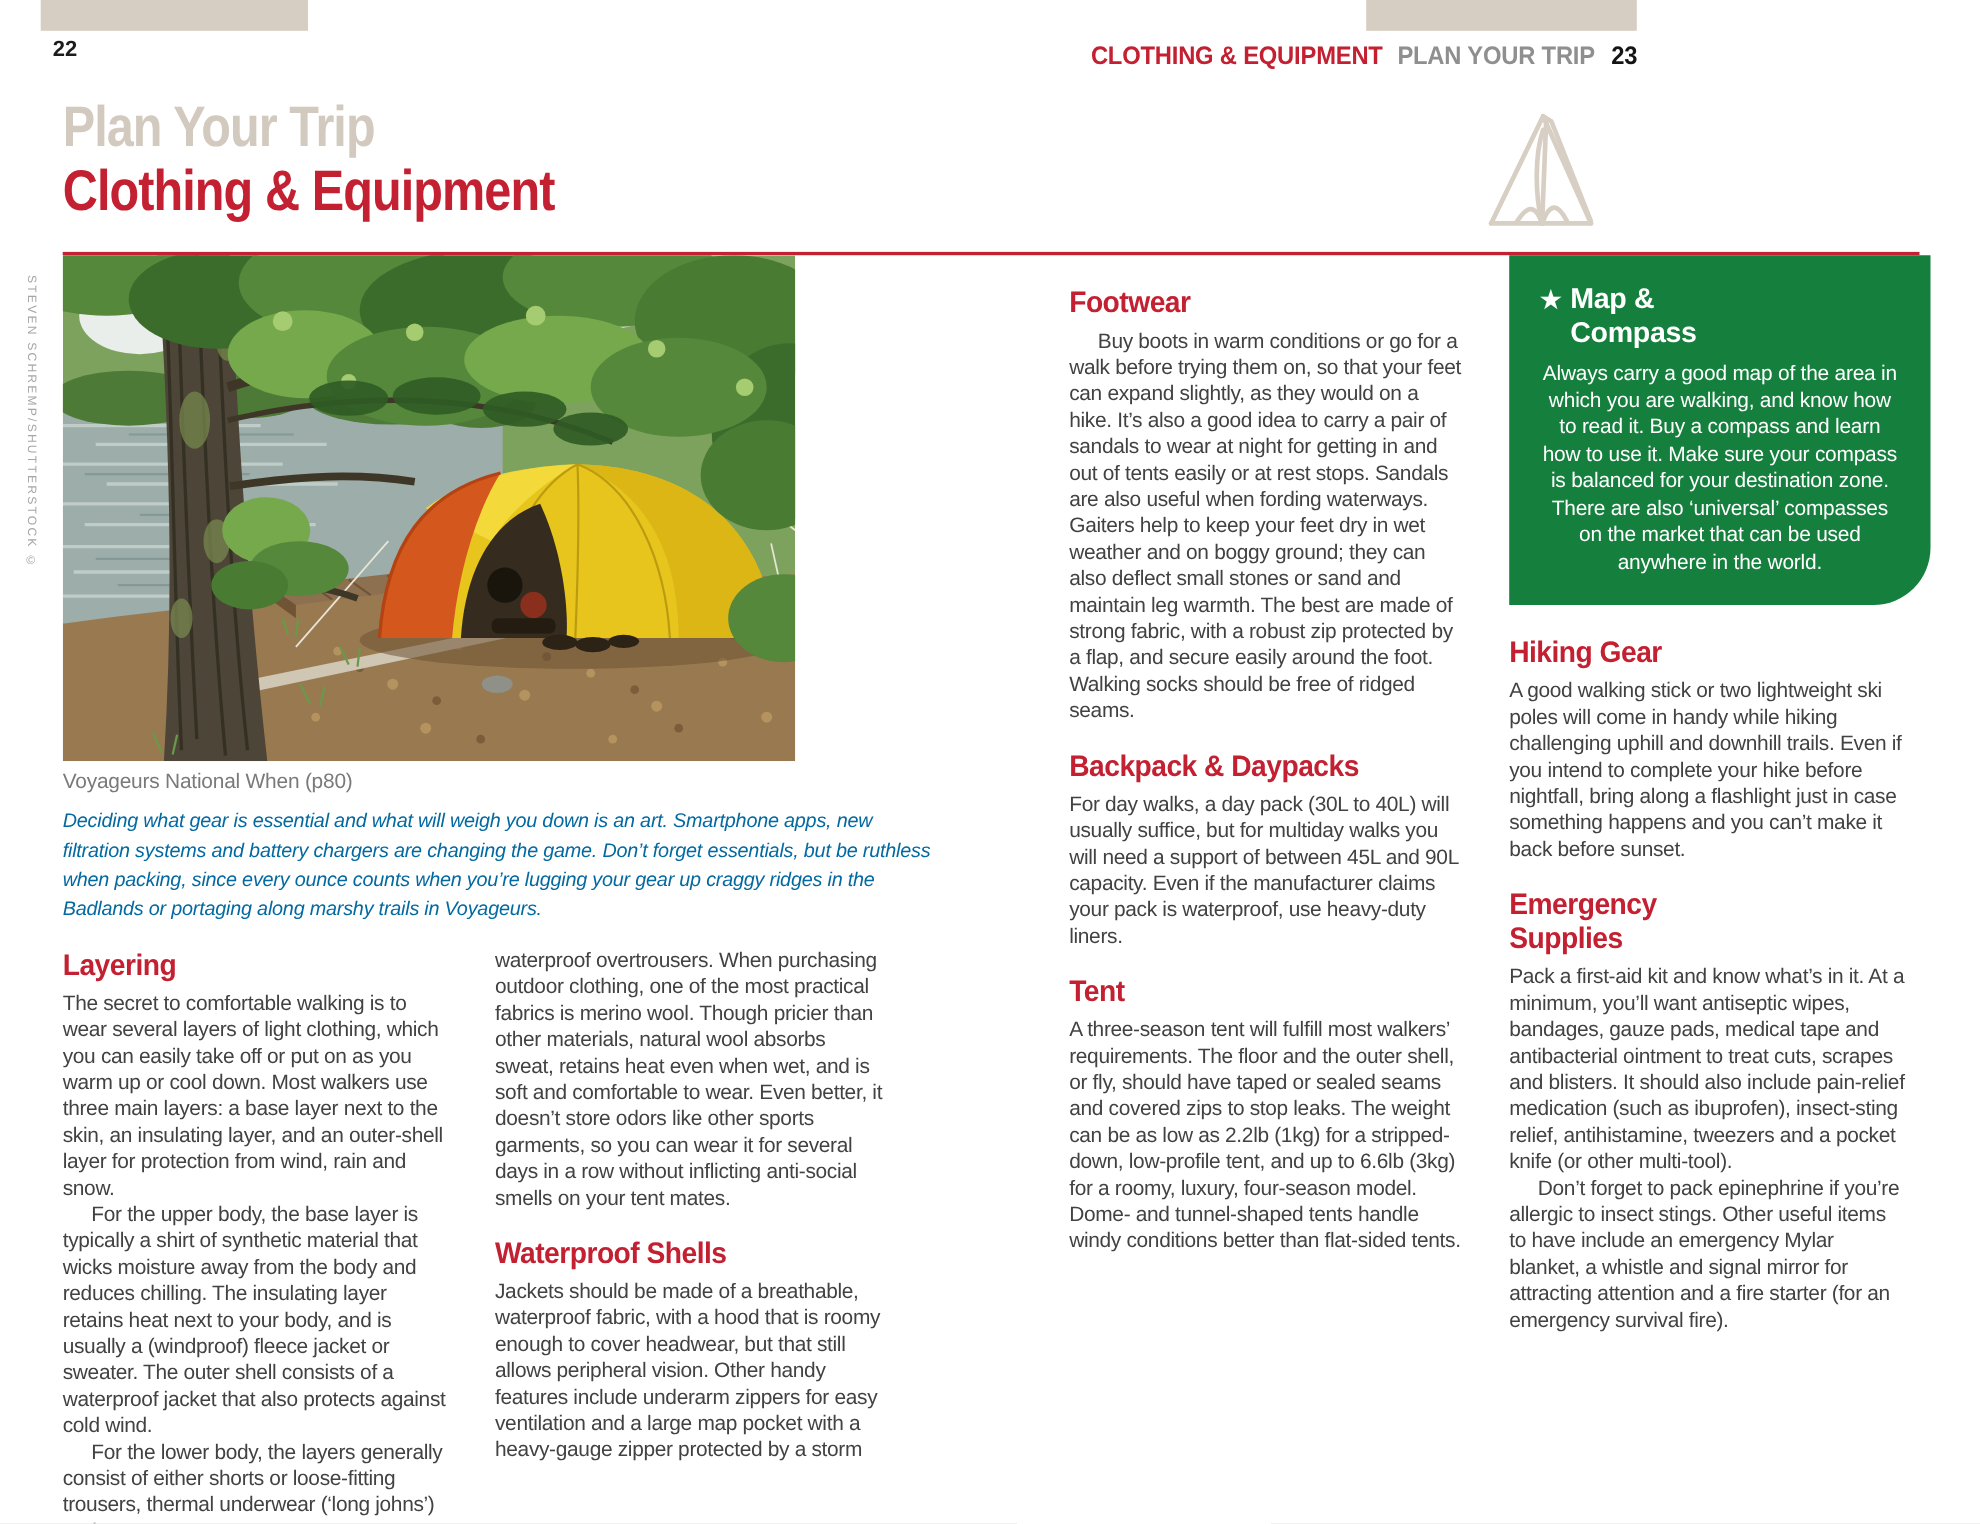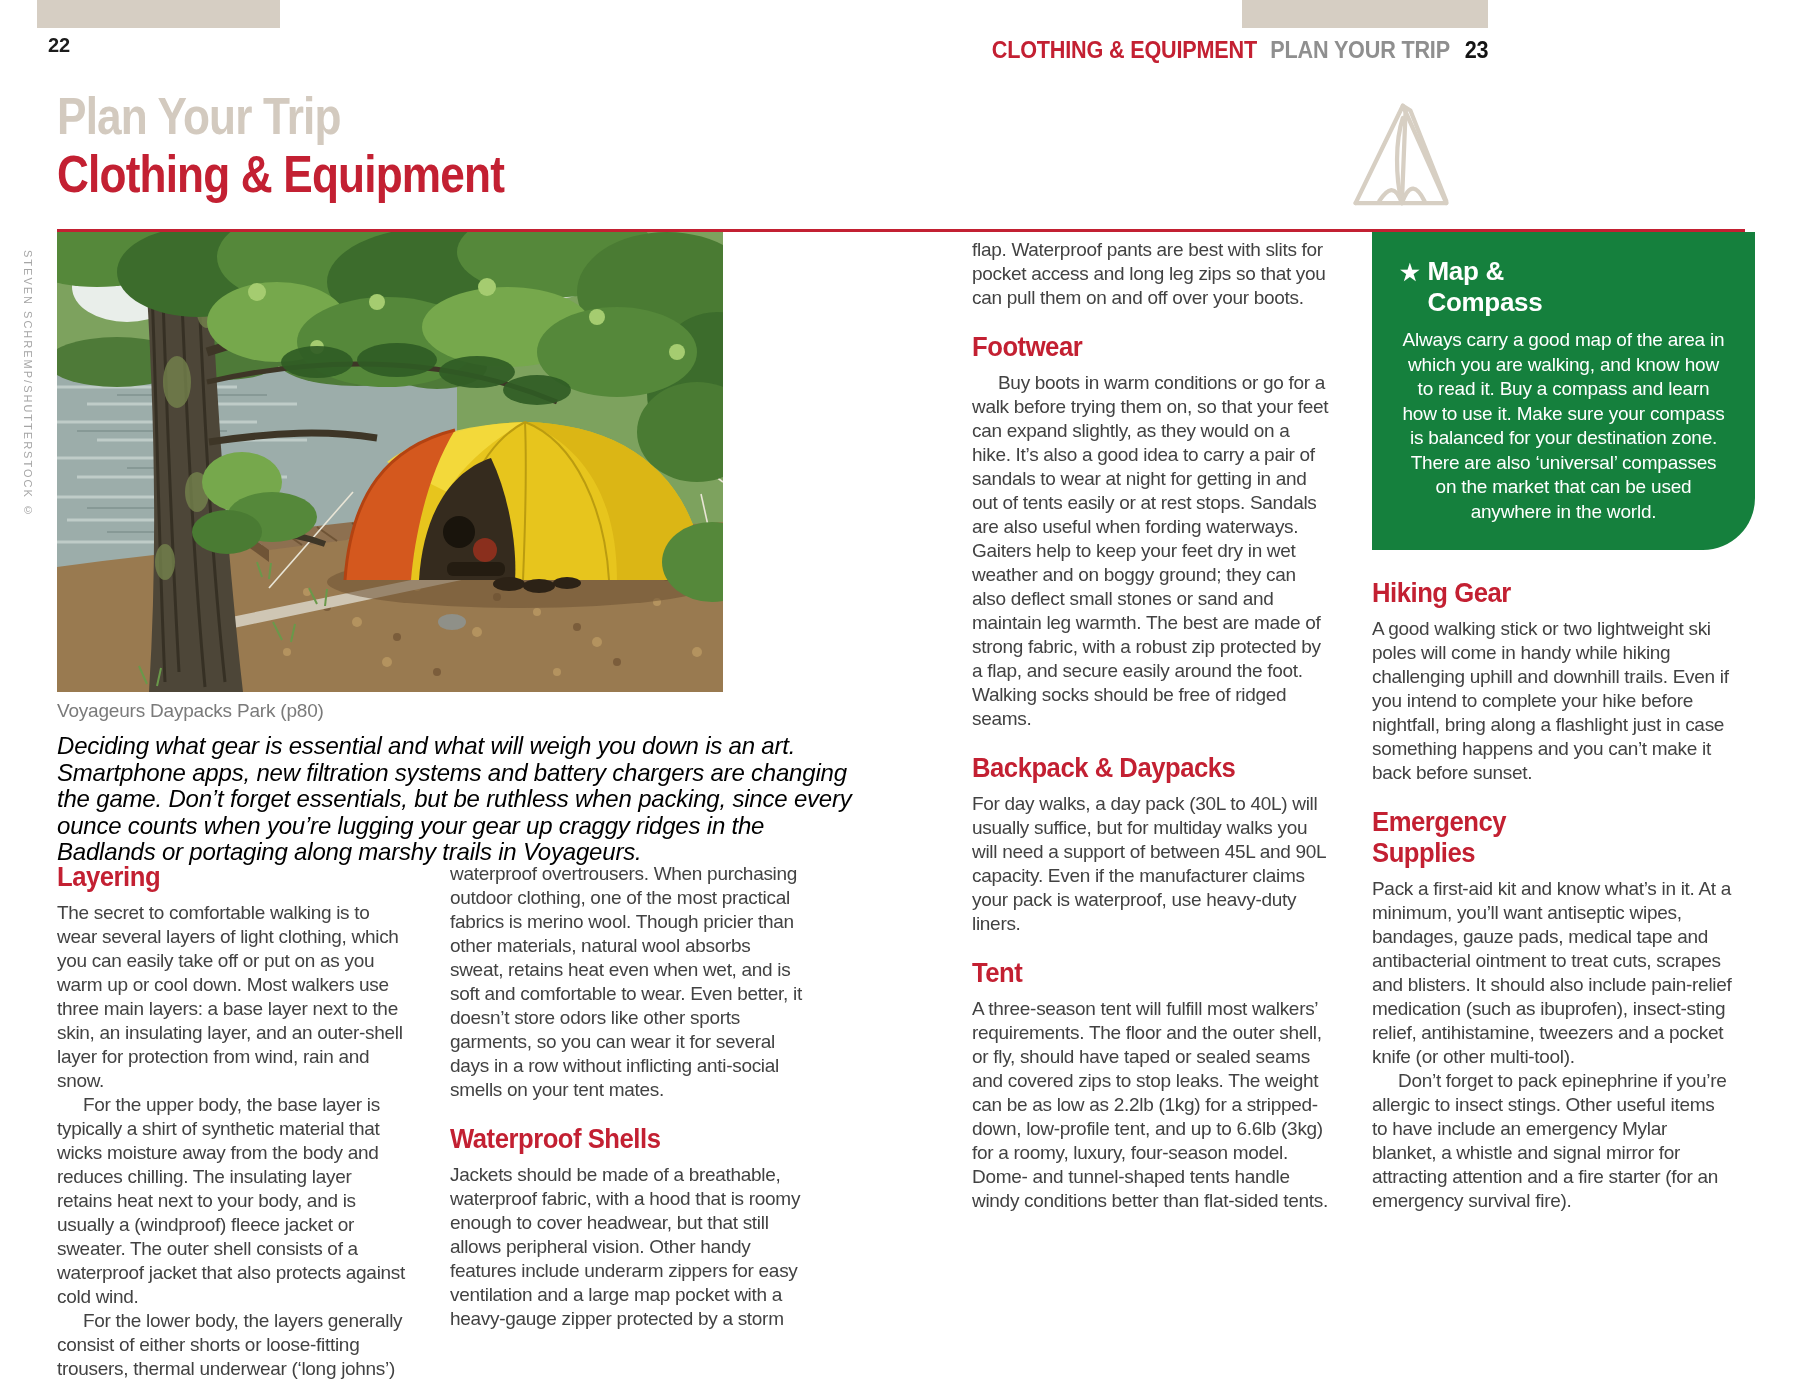--- a/index.html
+++ b/index.html
@@ -20,22 +20,22 @@
   .kicker{position:absolute;left:57px;top:86px;font-size:52px;font-weight:bold;color:#d3cabf;
     letter-spacing:-1px;transform:scaleX(.85);transform-origin:left top;white-space:nowrap;}
   .main-title{position:absolute;left:57px;top:144px;font-size:52px;font-weight:bold;color:#c32032;
     letter-spacing:-1px;transform:scaleX(.85);transform-origin:left top;white-space:nowrap;}
   .tent-icon{position:absolute;left:1348px;top:96px;}
   .rule{position:absolute;left:57px;top:229px;width:1688px;height:3px;background:#c32032;}
   .photo{position:absolute;left:57px;top:232px;width:666px;height:460px;overflow:hidden;}
   .credit{position:absolute;left:22px;top:250px;writing-mode:vertical-rl;font-size:11px;
     letter-spacing:2px;color:#a5a5a5;}
   .caption{position:absolute;left:57px;top:700px;font-size:19px;color:#7a7a7a;letter-spacing:-0.2px;}
-  .intro{position:absolute;left:57px;top:733px;width:800px;font-size:24px;font-style:italic;
-    color:#000000;line-height:26.5px;letter-spacing:-0.2px;}
+  .intro{position:absolute;left:57px;top:733px;width:800px;font-size:18px;font-style:italic;
+    color:#0369a1;line-height:26.5px;letter-spacing:-0.2px;}
   .col{position:absolute;font-size:19px;line-height:24px;letter-spacing:-0.3px;color:#424242;}
   .col p{margin:0;}
   .col p.ind{text-indent:26px;}
   .col-1{left:57px;top:862px;width:352px;}
   .col-2{left:450px;top:862px;width:352px;}
   .col-3{left:972px;top:238px;width:360px;}
   .col-4{left:1372px;top:232px;width:383px;}
   .col-4 p{width:362px;}
   .sec-h{font-size:27px;font-weight:bold;color:#c32032;letter-spacing:-0.5px;
     margin:22px 0 8px;line-height:31px;transform:scaleX(.95);transform-origin:left;}
@@ -229,39 +229,38 @@
           <line x1="268" y1="374" x2="270" y2="357"></line>
         <line x1="225" y1="408" x2="216" y2="390"></line>
           <line x1="234" y1="410" x2="238" y2="392"></line>
         <line x1="90" y1="452" x2="82" y2="434"></line>
           <line x1="100" y1="454" x2="104" y2="436"></line>
       </g>
     </svg>
   </div>
 
   <div class="credit">STEVEN SCHREMP/SHUTTERSTOCK ©</div>
-  <div class="caption">Voyageurs Daypacks Park (p80)</div>
+  <div class="caption">Voyageurs National When (p80)</div>
 
   <div class="intro">Deciding what gear is essential and what will weigh you down is an art. Smartphone apps, new filtration systems and battery chargers are changing the game. Don’t forget essentials, but be ruthless when packing, since every ounce counts when you’re lugging your gear up craggy ridges in the Badlands or portaging along marshy trails in Voyageurs.</div>
 
   <div class="col col-1">
     <div class="sec-h first">Layering</div>
     <p>The secret to comfortable walking is to wear several layers of light clothing, which you can easily take off or put on as you warm up or cool down. Most walkers use three main layers: a base layer next to the skin, an insulating layer, and an outer-shell layer for protection from wind, rain and snow.</p>
     <p class="ind">For the upper body, the base layer is typically a shirt of synthetic material that wicks moisture away from the body and reduces chilling. The insulating layer retains heat next to your body, and is usually a (windproof) fleece jacket or sweater. The outer shell consists of a waterproof jacket that also protects against cold wind.</p>
     <p class="ind">For the lower body, the layers generally consist of either shorts or loose-fitting trousers, thermal underwear (‘long johns’) and</p>
   </div>
 
   <div class="col col-2">
     <p>waterproof overtrousers. When purchasing outdoor clothing, one of the most practical fabrics is merino wool. Though pricier than other materials, natural wool absorbs sweat, retains heat even when wet, and is soft and comfortable to wear. Even better, it doesn’t store odors like other sports garments, so you can wear it for several days in a row without inflicting anti-social smells on your tent mates.</p>
     <div class="sec-h">Waterproof Shells</div>
     <p>Jackets should be made of a breathable, waterproof fabric, with a hood that is roomy enough to cover headwear, but that still allows peripheral vision. Other handy features include underarm zippers for easy ventilation and a large map pocket with a heavy-gauge zipper protected by a storm</p>
   </div>
 
   <div class="col col-3">
-    <p>flap. Waterproof pants are best with slits for pocket access and long leg zips so that you can pull them on and off over your boots.</p>
     <div class="sec-h">Footwear</div>
     <p class="ind">Buy boots in warm conditions or go for a walk before trying them on, so that your feet can expand slightly, as they would on a hike. It’s also a good idea to carry a pair of sandals to wear at night for getting in and out of tents easily or at rest stops. Sandals are also useful when fording waterways. Gaiters help to keep your feet dry in wet weather and on boggy ground; they can also deflect small stones or sand and maintain leg warmth. The best are made of strong fabric, with a robust zip protected by a flap, and secure easily around the foot. Walking socks should be free of ridged seams.</p>
     <div class="sec-h">Backpack &amp; Daypacks</div>
     <p>For day walks, a day pack (30L to 40L) will usually suffice, but for multiday walks you will need a support of between 45L and 90L capacity. Even if the manufacturer claims your pack is waterproof, use heavy-duty liners.</p>
     <div class="sec-h">Tent</div>
     <p>A three-season tent will fulfill most walkers’ requirements. The floor and the outer shell, or fly, should have taped or sealed seams and covered zips to stop leaks. The weight can be as low as 2.2lb (1kg) for a stripped-down, low-profile tent, and up to 6.6lb (3kg) for a roomy, luxury, four-season model. Dome- and tunnel-shaped tents handle windy conditions better than flat-sided tents.</p>
   </div>
 
   <div class="col col-4">
     <div class="infobox">

